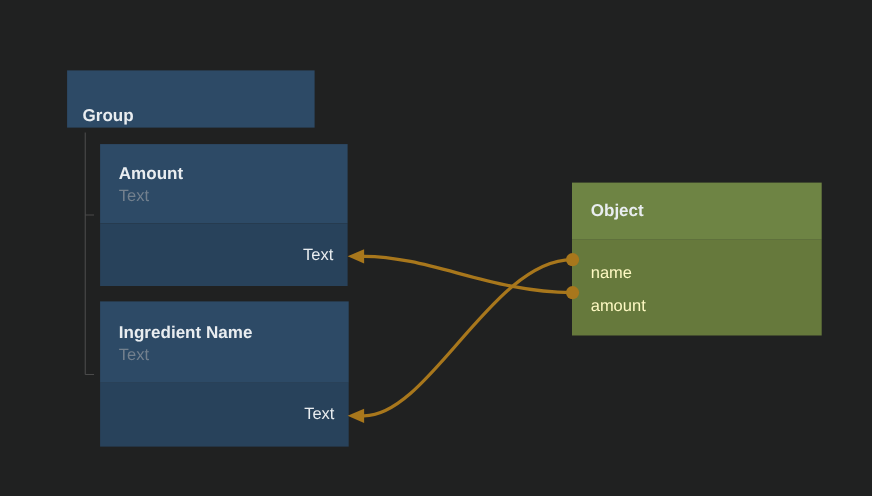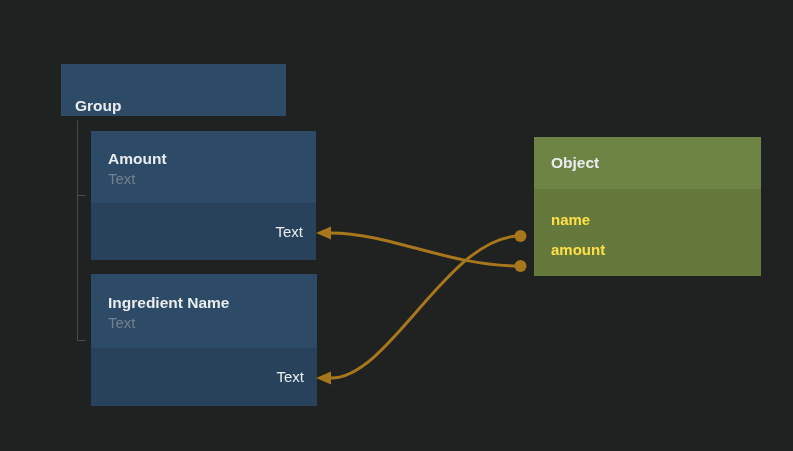--- a/index.html
+++ b/index.html
@@ -30,26 +30,26 @@
   #node-amount .node-header{height:72px;padding:18px 0 0 17px;}
   #node-amount .node-body{height:57px;}
   #node-ingredient{left:91px;top:274px;width:226px;height:132px;}
   #node-ingredient .node-header{height:74px;padding:19px 0 0 17px;}
   #node-ingredient .node-body{height:58px;}
   .socket-label{
     position:absolute;right:13px;top:50%;transform:translateY(-50%);
     color:#e9edf0;font-size:15px;line-height:16px;
   }
   
-  #node-object{left:520px;top:137px;width:227px;height:107px;margin-left:14px;}
+  #node-object{left:520px;top:166px;width:227px;height:107px;}
   #node-object .node-header{height:52px;background:#6e8444;display:flex;align-items:center;padding-left:17px;}
   #node-object .node-body{height:87px;background:#66793c;padding-top:16px;}
   .field-row{
     height:30px;line-height:30px;padding-left:17px;
-    color:#fde047;font-size:15px;font-weight:700;
+    color:#fef9c3;font-size:15px;font-weight:400;
   }
   #wires{position:absolute;left:0;top:0;width:793px;height:451px;pointer-events:none;}
 </style>
 </head>
 <body>
 
 <div id="canvas">
 
   <div class="node" id="node-group">
     <span class="node-title">Group</span>

